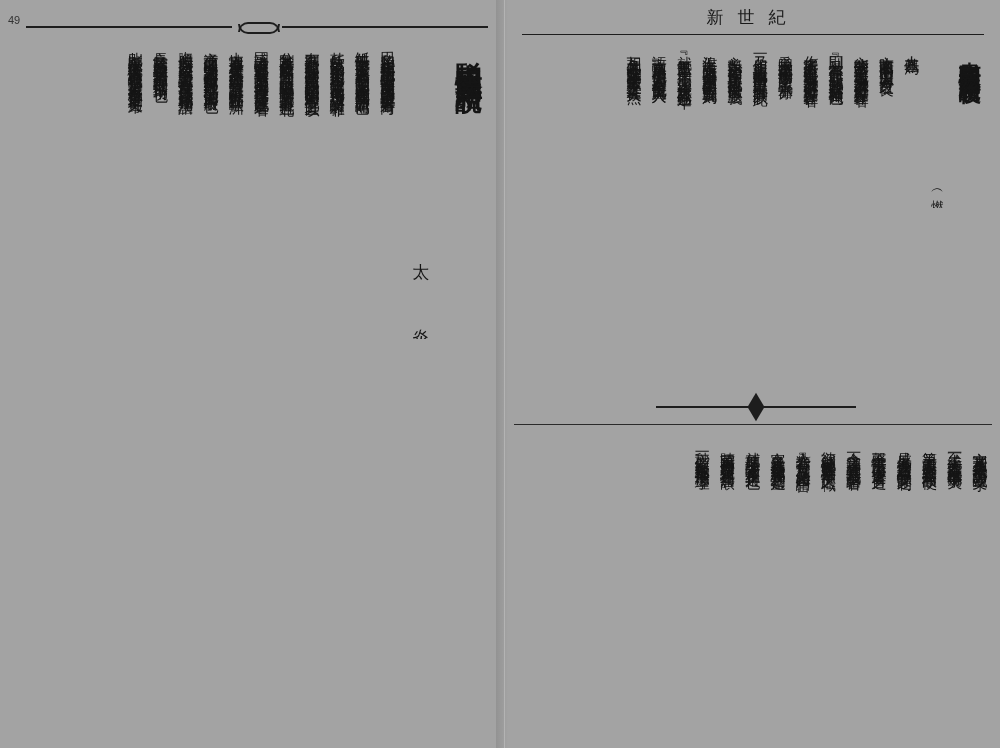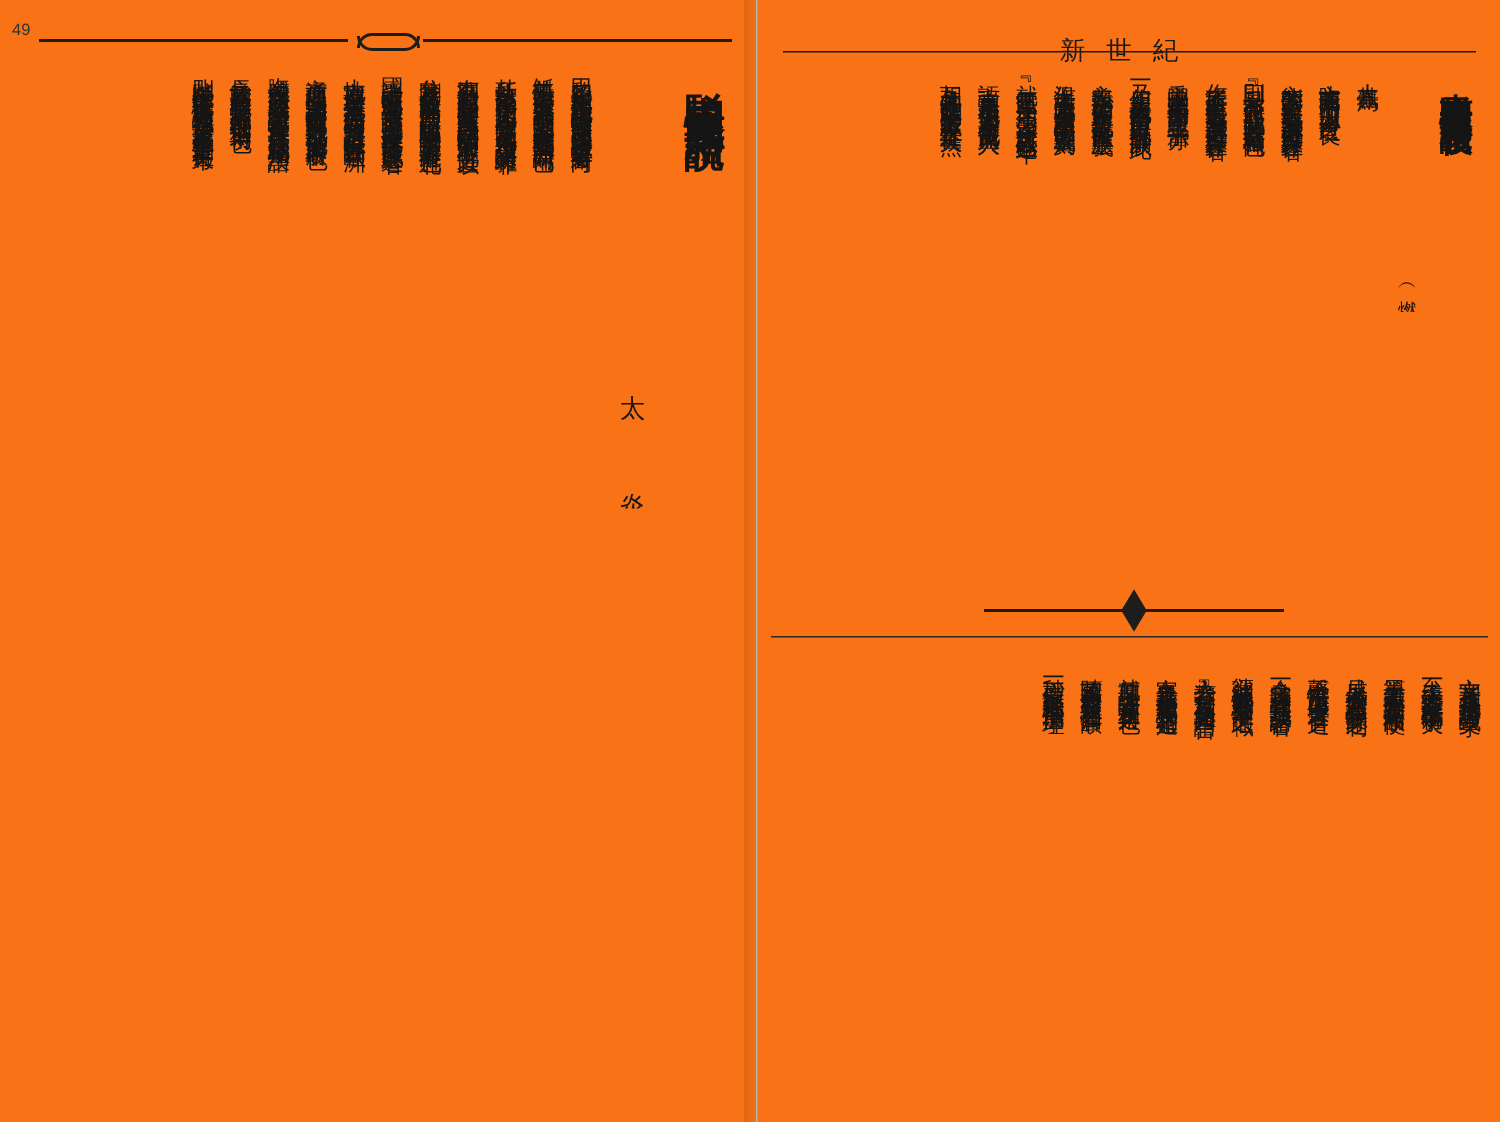--- a/index.html
+++ b/index.html
@@ -11,21 +11,21 @@
     width: 1000px;
     height: 748px;
     overflow: hidden;
     font-family: "DejaVu Serif", serif;
     color: #141414;
   }
   #page {
     position: relative;
     width: 1000px;
     height: 748px;
-    background: #f97316;
+    background: #a3a3a3;
   }
 
   
   .page-half {
     position: absolute;
     top: 0;
     height: 748px;
     box-sizing: border-box;
   }
   #left-page {
@@ -88,21 +88,20 @@
   .running-head {
     position: absolute;
     top: 6px;
     left: 0;
     width: 494px;
     text-align: center;
     font-size: 17px;
     letter-spacing: 14px;
     font-family: "DejaVu Serif", serif;
     color: #1a1a1a;
-    margin-top: 16px;
   }
   .head-rule {
     position: absolute;
     top: 34px;
     left: 16px;
     width: 462px;
     border-top: 1px solid #1d1d1d;
   }
 
   

